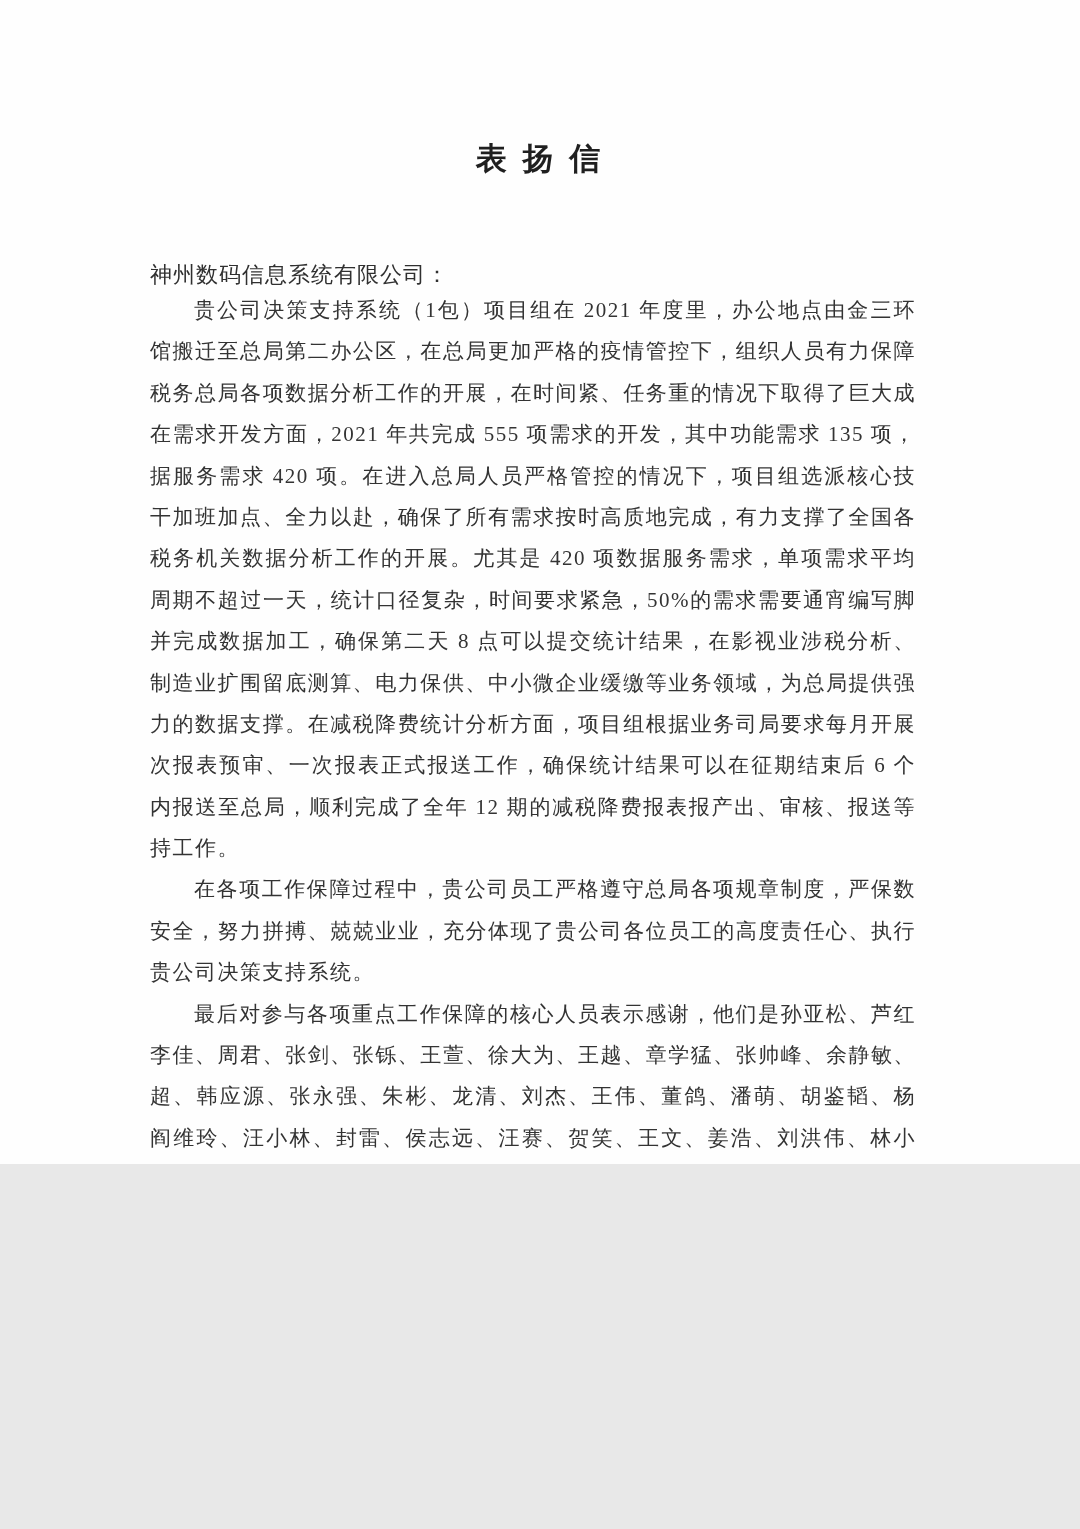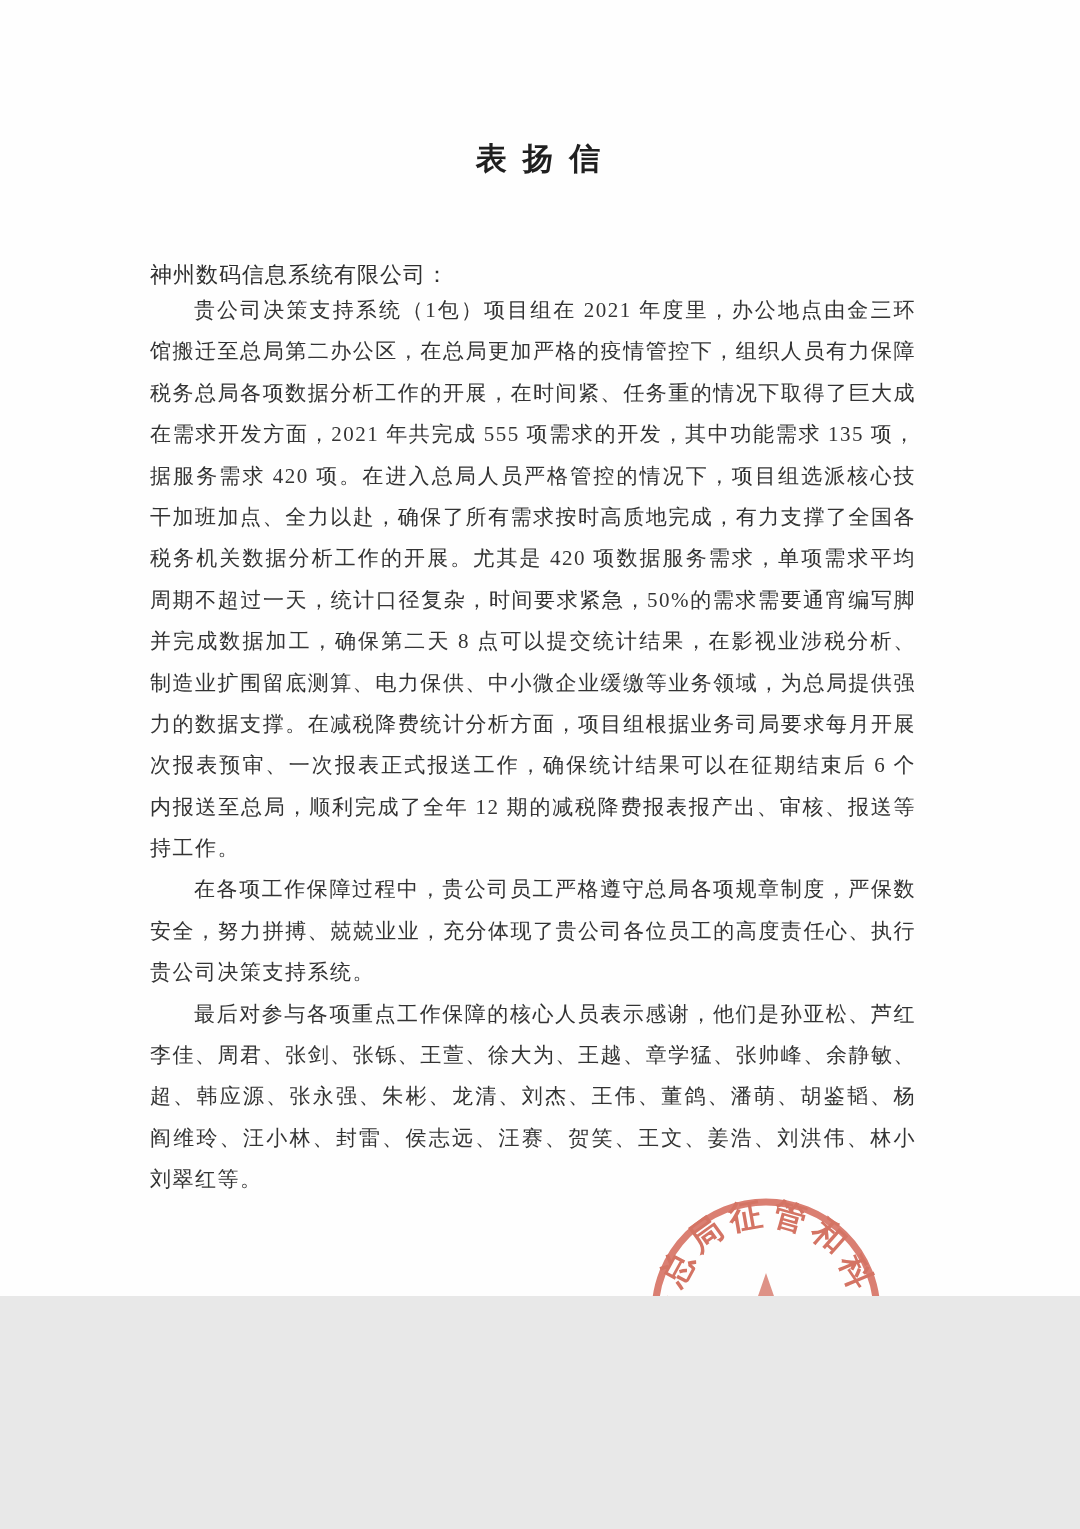--- a/index.html
+++ b/index.html
@@ -1,19 +1,19 @@
 <!DOCTYPE html>
 <html><head>
 <meta charset="utf-8">
 <style>
   html, body { margin: 0; padding: 0; background: #e8e8e8; }
   .page {
     position: relative;
     width: 1080px;
-    height: 1296px;
+    height: 1164px;
     margin: 0 auto;
     background: #fefefe;
     font-family: "Liberation Serif", "DejaVu Serif", serif;
     color: #343434;
     overflow: hidden;
   }
   .doc-title {
     position: absolute;
     top: 138px;
     left: 0;

